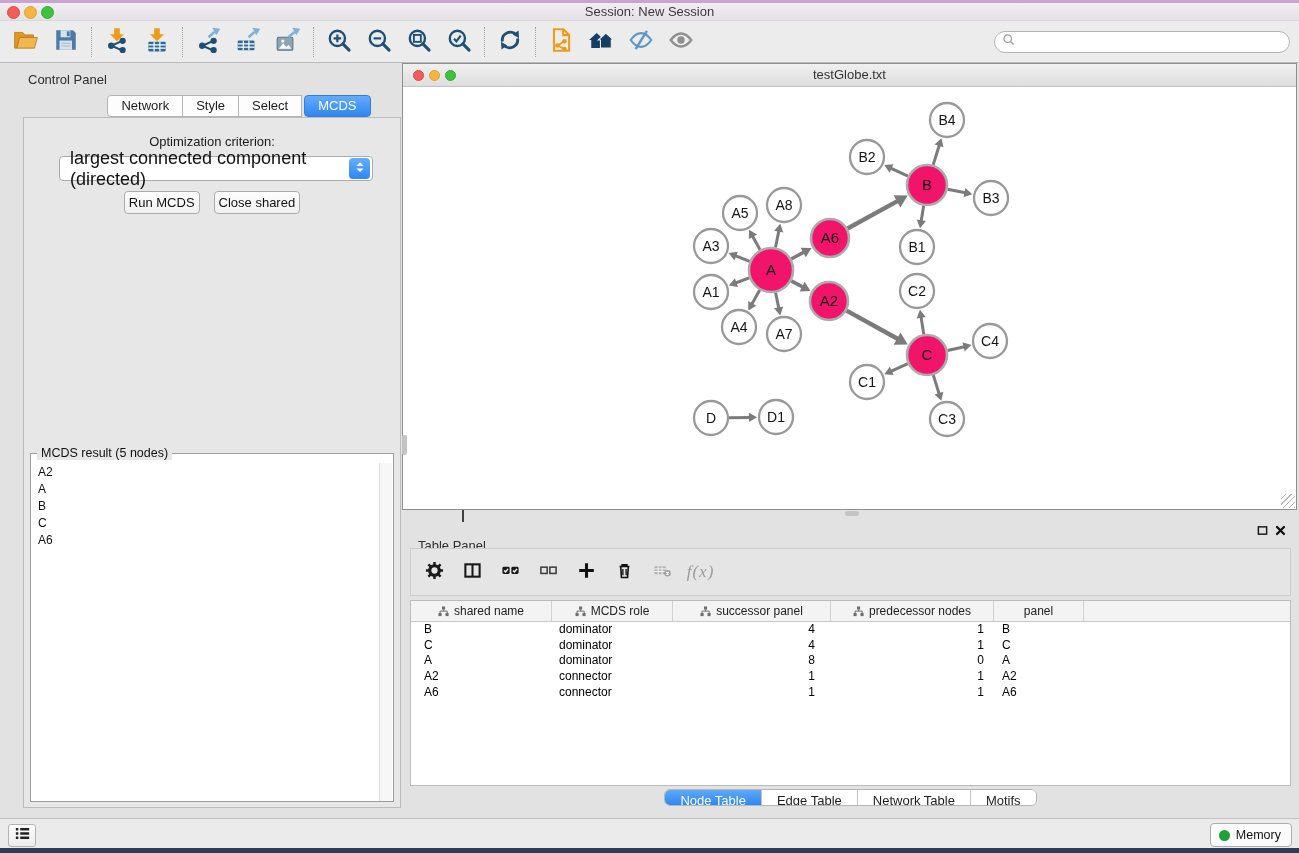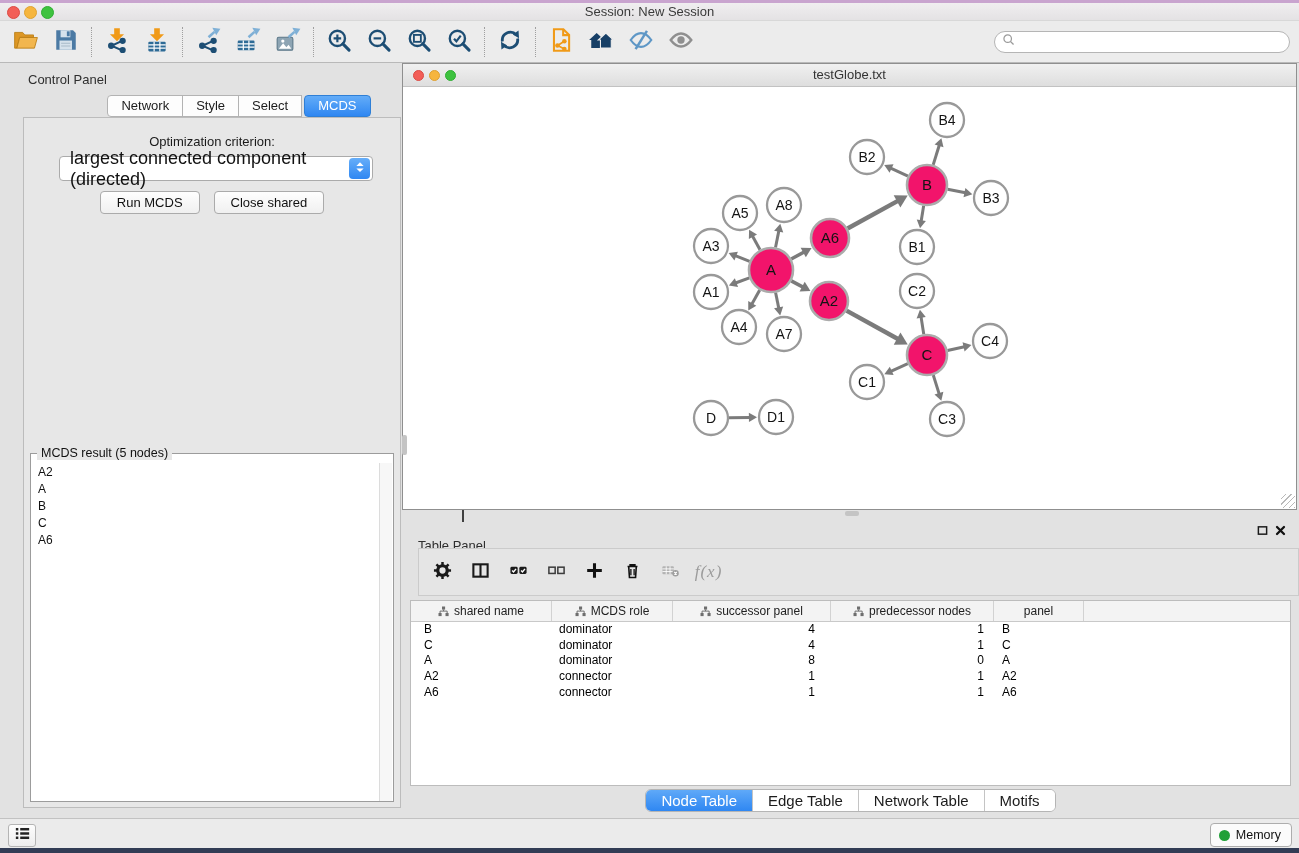--- a/index.html
+++ b/index.html
@@ -32,21 +32,21 @@
   #cp-tabs { position:absolute; left:0; top:32px; width:100%; display:flex; justify-content:center; }
   .cp-tab { height:22px; line-height:20px; padding:0 13px; font-size:13px; color:#1c1c1c; background:#fdfdfd; border:1px solid #b3b3b3; margin-left:-1px; cursor:pointer; }
   .cp-tab:first-child { border-top-left-radius:4px; border-bottom-left-radius:4px; margin-left:0; }
   .cp-tab.active { background:linear-gradient(#63acf8,#2f87f2); color:#fff; border:1px solid #2f7fd6; border-radius:4px; margin-left:2px; }
   #cp-box { position:absolute; left:7px; top:54px; width:378px; height:691px; border:1px solid #bcbcbc; background:#e7e7e7; }
   #opt-label { position:absolute; left:0; top:16px; width:100%; text-align:center; font-size:13px; color:#1a1a1a; }
   #criterion { position:absolute; left:35px; top:38px; width:314px; height:25px; background:#fff; border:1px solid #ababab; border-radius:4px; display:flex; align-items:center; cursor:pointer; }
   #criterion-text { padding-left:10px; font-size:18px; color:#111; flex:1; }
   #criterion-stepper { width:21px; height:21px; margin-right:2px; border-radius:4px; background:linear-gradient(#66aef9,#2f87f2); display:flex; align-items:center; justify-content:center; }
   #cp-buttons { position:absolute; left:0; top:73px; width:100%; display:flex; justify-content:center; gap:14px; }
-  .cp-btn { height:23px; padding:0 16px; font-size:13px; color:#111; background:linear-gradient(#fefefe,#f0f0f0); border:1px solid #ababab; border-radius:4px; cursor:pointer; font-family:"Liberation Sans",sans-serif; }
+  .cp-btn { height:23px; padding:0 4px; font-size:13px; color:#111; background:linear-gradient(#fefefe,#f0f0f0); border:1px solid #ababab; border-radius:4px; cursor:pointer; font-family:"Liberation Sans",sans-serif; }
   #mcds-fieldset { position:absolute; left:6px; top:335px; width:364px; height:349px; border:1px solid #9c9c9c; background:#fff; }
   #mcds-legend { position:absolute; left:6px; top:-8px; background:#e7e7e7; padding:0 4px; font-size:12.5px; color:#111; }
   #mcds-list { position:absolute; left:0; top:9px; width:349px; height:338px; overflow:hidden; }
   .mcds-item { font-size:12px; color:#111; padding:1.5px 0 1.5px 7px; }
   #mcds-scroll { position:absolute; right:1px; top:9px; width:13px; height:338px; background:#f7f7f7; border-left:1px solid #dcdcdc; }
 
   
   #net-window { left:402px; top:63px; width:895px; height:447px; border:1px solid #8f8f8f; background:#fff; }
   #net-titlebar { position:absolute; left:0; top:0; width:100%; height:23px; background:linear-gradient(#f0f0f0,#dedede); border-bottom:1px solid #c2c2c2; }
   #net-title { width:100%; text-align:center; font-size:13px; color:#333; line-height:22px; }
@@ -54,37 +54,37 @@
   .lights.small .light { width:11px; height:11px; }
   #net-canvas { position:absolute; left:0; top:23px; width:893px; height:422px; background:#fff; }
   #resize-grip { position:absolute; right:1px; bottom:1px; width:14px; height:14px;
      background:repeating-linear-gradient(135deg, transparent 0 3px, #b9b9b9 3px 4px); }
   #net-vthumb { position:absolute; left:-1px; top:371px; width:5px; height:20px; background:#c4c4c4; border-radius:2px; }
   #net-hthumb { left:845px; top:511px; width:14px; height:5px; background:#c4c4c4; border-radius:2px; }
 
   
   #table-panel { left:402px; top:522px; width:897px; height:296px; background:#e2e2e2; }
   #tp-title { position:absolute; left:16px; top:16px; font-size:13px; color:#2e2e2e; }
-  #tp-toolbar { position:absolute; left:16px; top:26px; width:881px; height:48px; background:#e5e5e5; border:1px solid #cbcbcb; display:flex; align-items:center; padding-left:8px; gap:7px; }
+  #tp-toolbar { position:absolute; left:8px; top:26px; width:881px; height:48px; background:#e5e5e5; border:1px solid #cbcbcb; display:flex; align-items:center; padding-left:8px; gap:7px; }
   .tp-btn { width:31px; height:34px; border:none; background:transparent; display:flex; align-items:center; justify-content:center; cursor:pointer; }
   .tp-btn.disabled { cursor:default; }
   #data-table { position:absolute; left:8px; top:78px; width:881px; height:186px; background:#fff; border:1px solid #bcbcbc; }
   #tbl-header { display:flex; height:21px; background:#f3f3f3; border-bottom:1px solid #c9c9c9; }
   .th { display:flex; align-items:center; justify-content:center; gap:5px; border-right:1px solid #d2d2d2; font-size:12px; color:#222; }
   .th:last-child { border-right:none; }
   .tr { display:flex; height:15.7px; }
   .td { font-size:12px; color:#000; overflow:hidden; white-space:nowrap; line-height:15.7px; }
   .td.c0 { padding-left:13px; }
   .td.c1 { padding-left:7px; }
   .td.c2 { text-align:right; padding-right:16px; }
   .td.c3 { text-align:right; padding-right:10px; }
   .td.c4 { padding-left:8px; }
   #tbl-tabs { position:absolute; left:0; top:267px; width:100%; display:flex; justify-content:center; }
   #tbl-tabs-inner { display:inline-flex; border:1px solid #b5b5b5; border-radius:6px; overflow:hidden; background:#fff; }
-  .tbl-tab { height:21px; line-height:22px; padding:0 15px; font-size:15px; color:#1c1c1c; border-right:1px solid #c4c4c4; cursor:pointer; background:#fff; }
+  .tbl-tab { height:15px; line-height:22px; padding:0 15px; font-size:13px; color:#1c1c1c; border-right:1px solid #c4c4c4; cursor:pointer; background:#fff; }
   .tbl-tab:last-child { border-right:none; }
   .tbl-tab.active { background:linear-gradient(#5fa9f8,#2f87f2); color:#fff; }
 
   
   #status-bar { left:0; top:818px; width:1299px; height:30px; background:#ebebeb; border-top:1px solid #c2c2c2; }
   #status-list-btn { position:absolute; left:8px; top:5px; width:28px; height:23px; background:linear-gradient(#fdfdfd,#ededed); border:1px solid #b4b4b4; border-radius:3px; display:flex; align-items:center; justify-content:center; cursor:pointer; }
   #memory-btn { position:absolute; right:7px; top:4px; height:24px; padding:0 10px 0 8px; background:#fbfbfb; border:1px solid #adadad; border-radius:4px; display:flex; align-items:center; gap:6px; cursor:pointer; }
   #memory-dot { width:11px; height:11px; border-radius:50%; background:#21a038; }
   #memory-label { font-size:12.5px; color:#111; }
   #bottom-strip { left:0; top:848px; width:1299px; height:5px; background:#323c55; }

